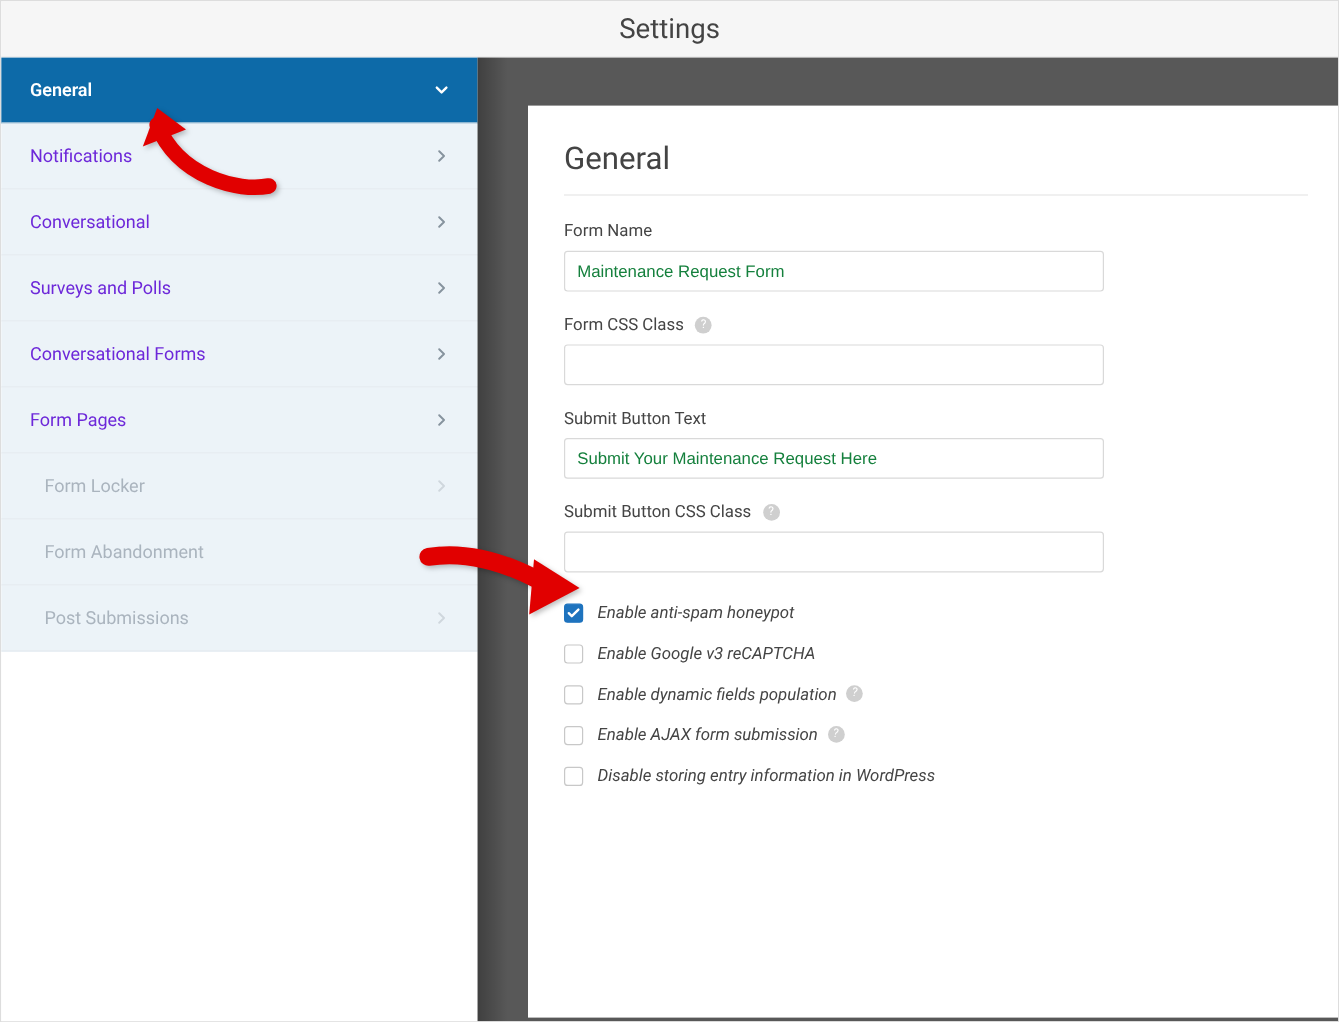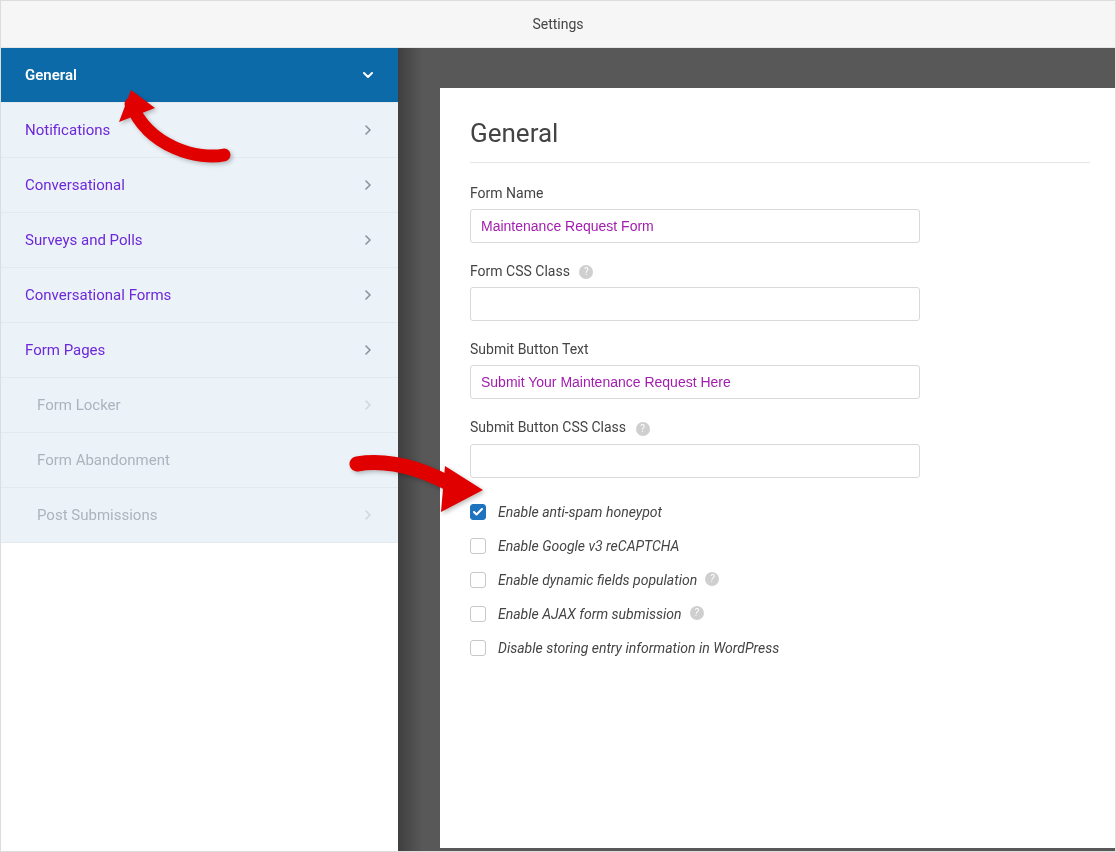--- a/index.html
+++ b/index.html
@@ -1,37 +1,37 @@
 <!DOCTYPE html>
 <html><head>
 <meta charset="utf-8">
 <style>
   * { box-sizing: border-box; margin: 0; padding: 0; }
   html, body { width: 1116px; height: 852px; font-family: -apple-system, "Segoe UI", Roboto, Helvetica, Arial, sans-serif; background:#fff; color:#444; }
   .frame { width:1116px; height:852px; border:1px solid #ddd; position:relative; overflow:hidden; }
-  .topbar { height:47px; background:#f6f6f6; border-bottom:1px solid #e6e6e6; text-align:center; line-height:47px; font-size:14px; color:#444; }
+  .topbar { height:47px; background:#f6f6f6; border-bottom:1px solid #e6e6e6; text-align:center; line-height:47px; font-size:23px; color:#444; }
   .body { position:absolute; top:47px; left:0; right:0; bottom:0; }
   .sidebar { position:absolute; left:0; top:0; width:397px; bottom:0; background:#fff; }
   .sidebar-item {
     display:flex; align-items:center; justify-content:space-between;
     height:55px; padding:0 24px; font-size:15px; color:#6d28d9;
     border-bottom:1px solid #e3e9ee; background:#ecf3f8; cursor:pointer;
   }
   .sidebar-item.active { background:#0d6aa8; color:#fff; font-weight:600; }
   .sidebar-item.disabled { color:#aab4be;padding-left:36px; }
   .chevron { width:12px; height:12px; display:inline-flex; align-items:center; justify-content:center; opacity:0.7;}
   .sidebar-item.active .chevron { opacity:1; }
   .content-area { position:absolute; left:397px; top:0; right:0; bottom:0; background:#585858; padding:40px 0 0 42px; }
   .panel { background:#fff; width:680px; min-height:760px; padding:30px 30px 16px 30px; }
   .panel h1 { font-size:26px; font-weight:400; color:#444; padding-bottom:14px; border-bottom:1px solid #e6e6e6; margin-bottom:22px;}
   .field { margin-bottom:20px; }
   .field label { display:block; font-size:14px; color:#444; margin-bottom:8px; }
   .help { display:inline-block; width:14px; height:14px; border-radius:50%; background:#cfcfcf; color:#fff; font-size:10px; line-height:14px; text-align:center; margin-left:6px; vertical-align:middle;}
   .field input[type=text], .field textarea {
-    width:450px; max-width:450px; padding:8px 10px; font-size:14px; color:#a21caf;
+    width:450px; max-width:450px; padding:8px 10px; font-size:14px; color:#15803d;
     border:1px solid #d9d9d9; border-radius:3px; background:#fff;
   }
   .field textarea { height:66px; resize:both; }
   .chk-row { display:flex; align-items:flex-start; font-size:14px; color:#444; margin-bottom:18px;font-style:italic; }
   .chk { width:16px; height:16px; border:1px solid #c8c8c8; border-radius:3px; margin-right:12px; display:inline-flex; align-items:center; justify-content:center; background:#fff;}
   .chk.checked { background:#1e73be; border-color:#1e73be; }
   .chk.checked svg { display:block; }
   .chk svg { display:none; }
   
   .arrow { position:absolute; z-index:50; pointer-events:none; }

